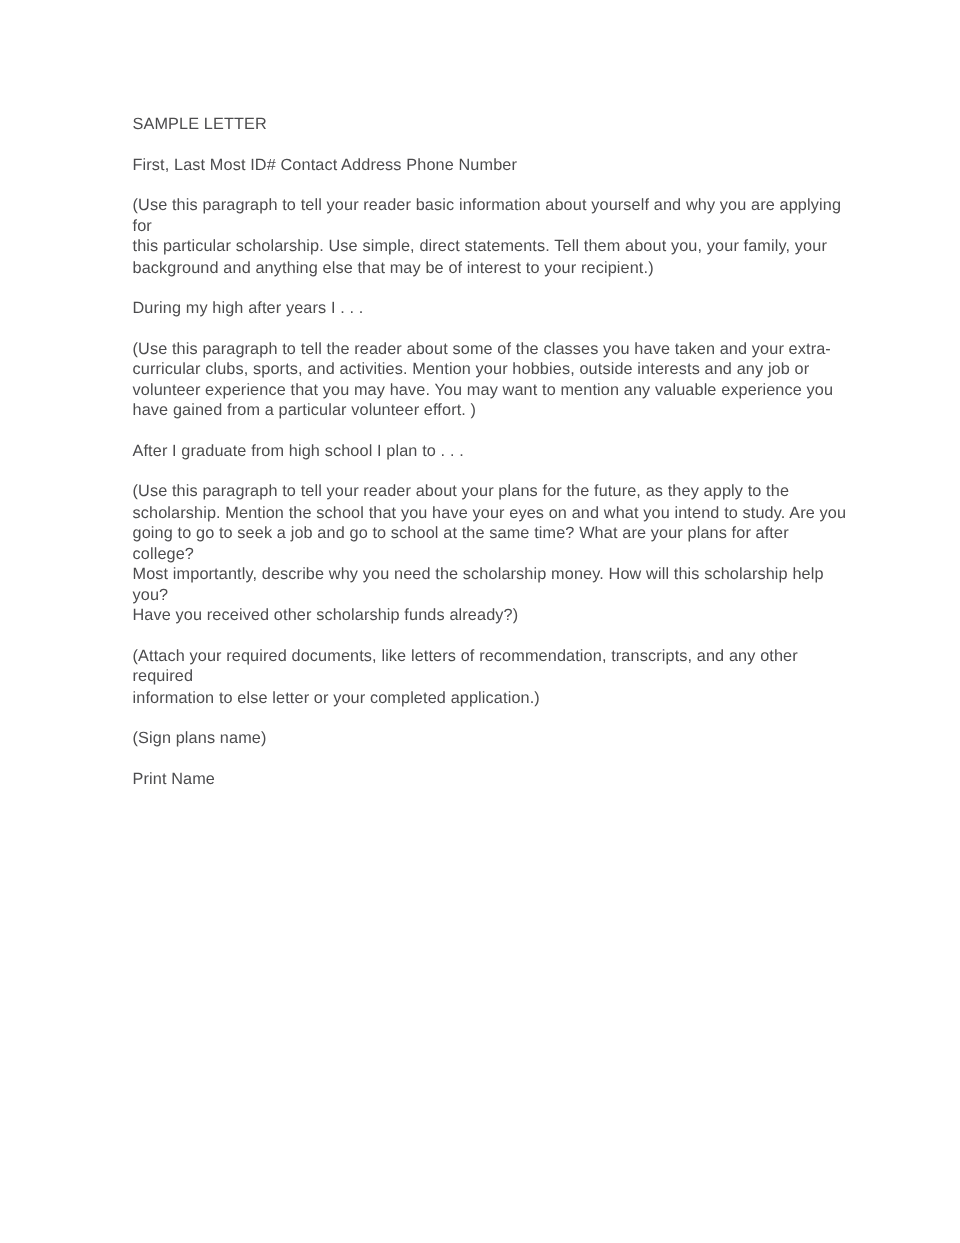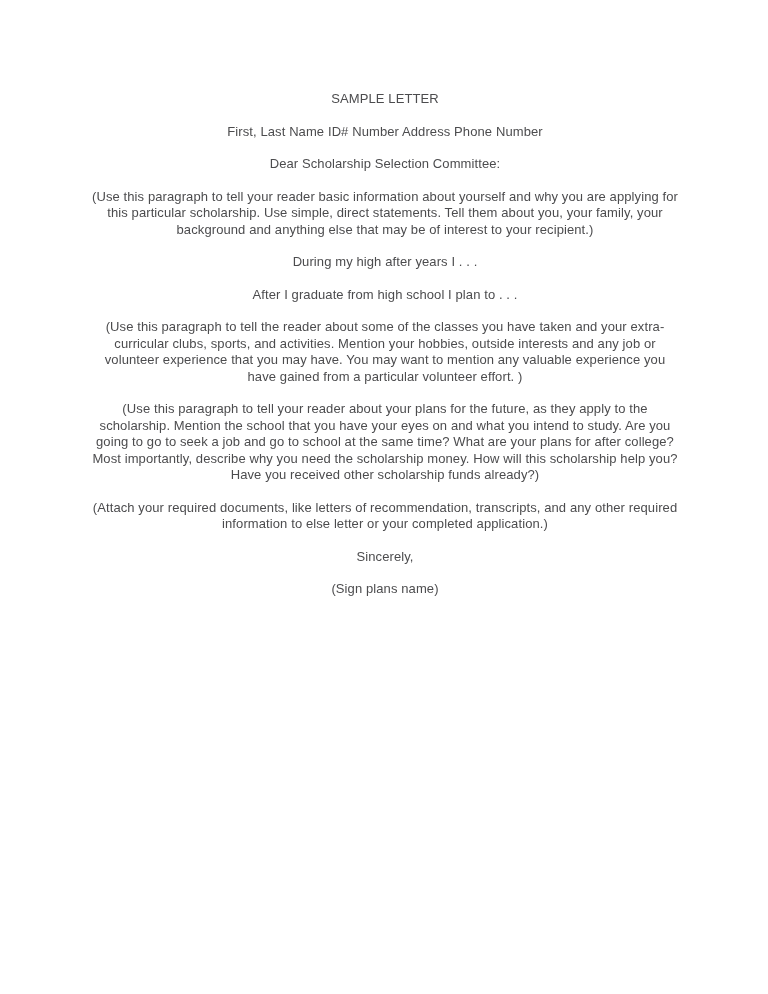--- a/index.html
+++ b/index.html
@@ -14,47 +14,45 @@
     overflow: hidden;
   }
   .page {
     box-sizing: border-box;
     width: 768px;
     height: 994px;
     padding: 91px 88px 0 90px;
     background: #ffffff;
   }
   .page p {
-    margin: 0 0 16px 0;
+    margin: 0 0 16px 16px;
     font-size: 13px;
     line-height: 16.5px;
     color: #4c4c4e;
     white-space: pre-line;
     letter-spacing: 0.1px;
-    text-align: center;
   }
 </style>
 </head>
 <body>
 
 <div class="page">
   <p>SAMPLE LETTER</p>
-  <p>First, Last Name ID# Number Address Phone Number</p>
-  <p>Dear Scholarship Selection Committee:</p>
+  <p>First, Last Most ID# Contact Address Phone Number</p>
   <p>(Use this paragraph to tell your reader basic information about yourself and why you are applying for
 this particular scholarship. Use simple, direct statements. Tell them about you, your family, your
 background and anything else that may be of interest to your recipient.)</p>
   <p>During my high after years I . . .</p>
-  <p>After I graduate from high school I plan to . . .</p>
   <p>(Use this paragraph to tell the reader about some of the classes you have taken and your extra-
 curricular clubs, sports, and activities. Mention your hobbies, outside interests and any job or
 volunteer experience that you may have. You may want to mention any valuable experience you
 have gained from a particular volunteer effort. )</p>
+  <p>After I graduate from high school I plan to . . .</p>
   <p>(Use this paragraph to tell your reader about your plans for the future, as they apply to the
 scholarship. Mention the school that you have your eyes on and what you intend to study. Are you
 going to go to seek a job and go to school at the same time? What are your plans for after college?
 Most importantly, describe why you need the scholarship money. How will this scholarship help you?
 Have you received other scholarship funds already?)</p>
   <p>(Attach your required documents, like letters of recommendation, transcripts, and any other required
 information to else letter or your completed application.)</p>
-  <p>Sincerely,</p>
   <p>(Sign plans name)</p>
+  <p>Print Name</p>
 </div>
 
 </body></html>

